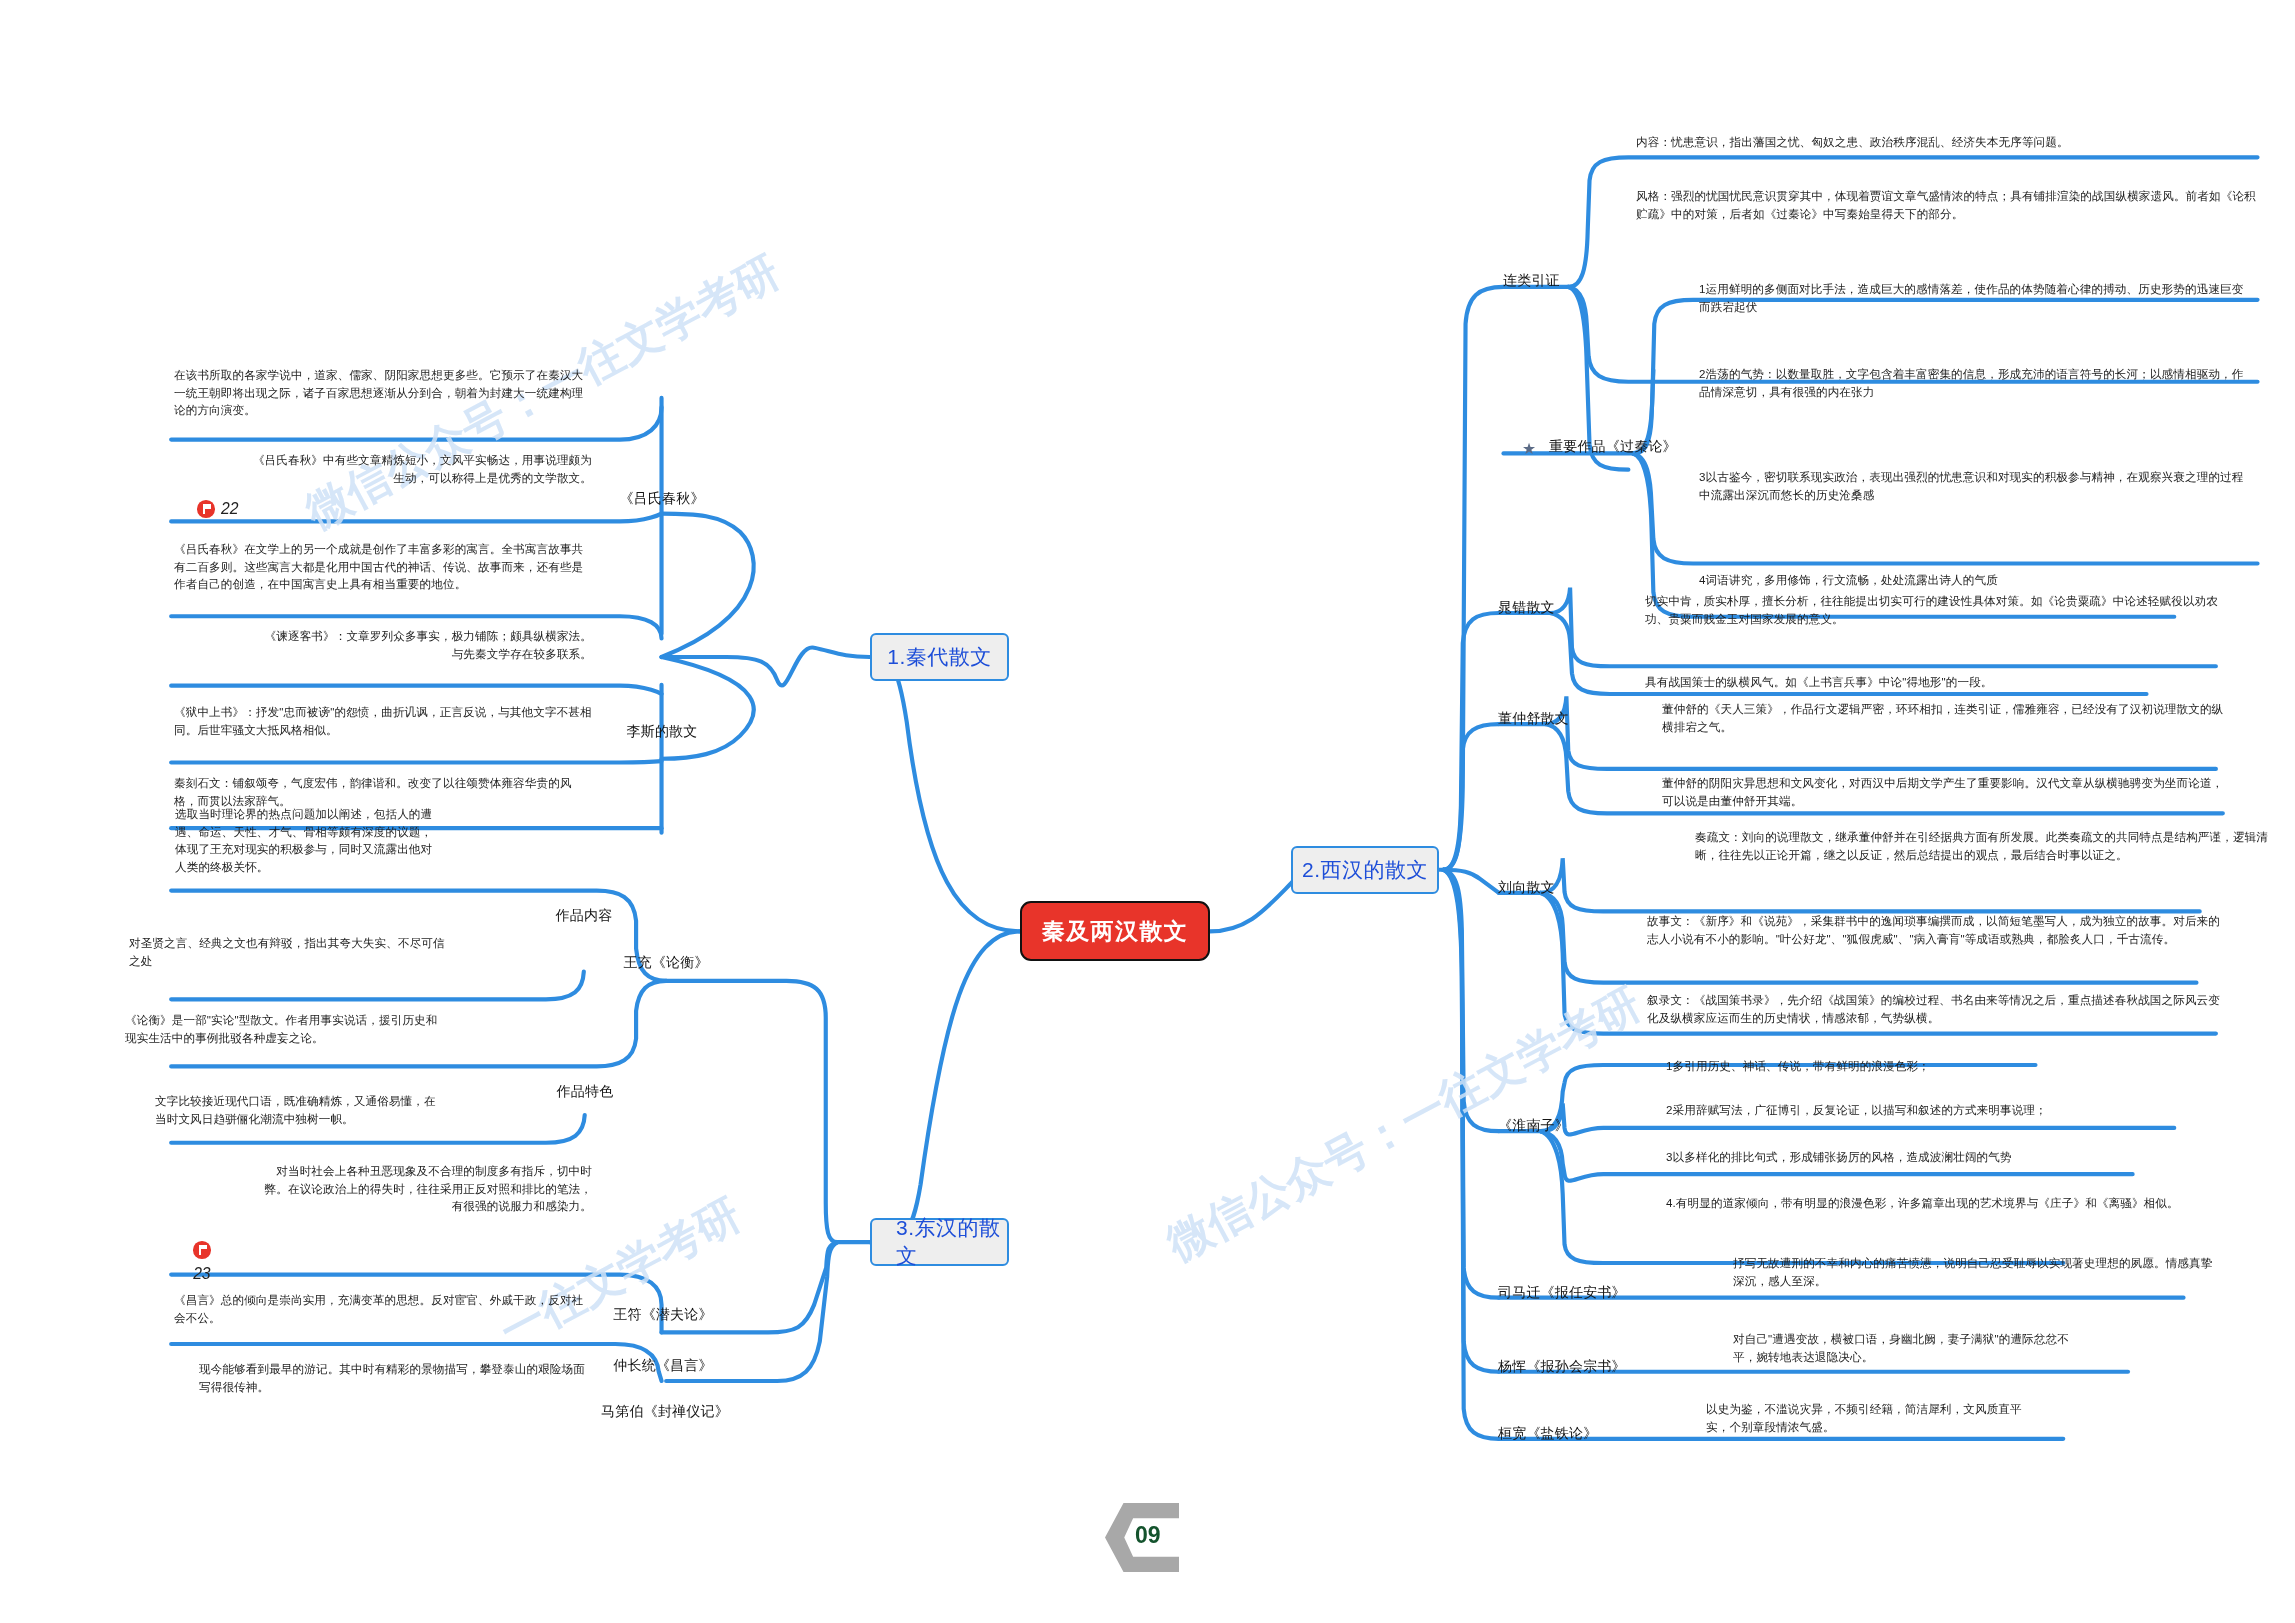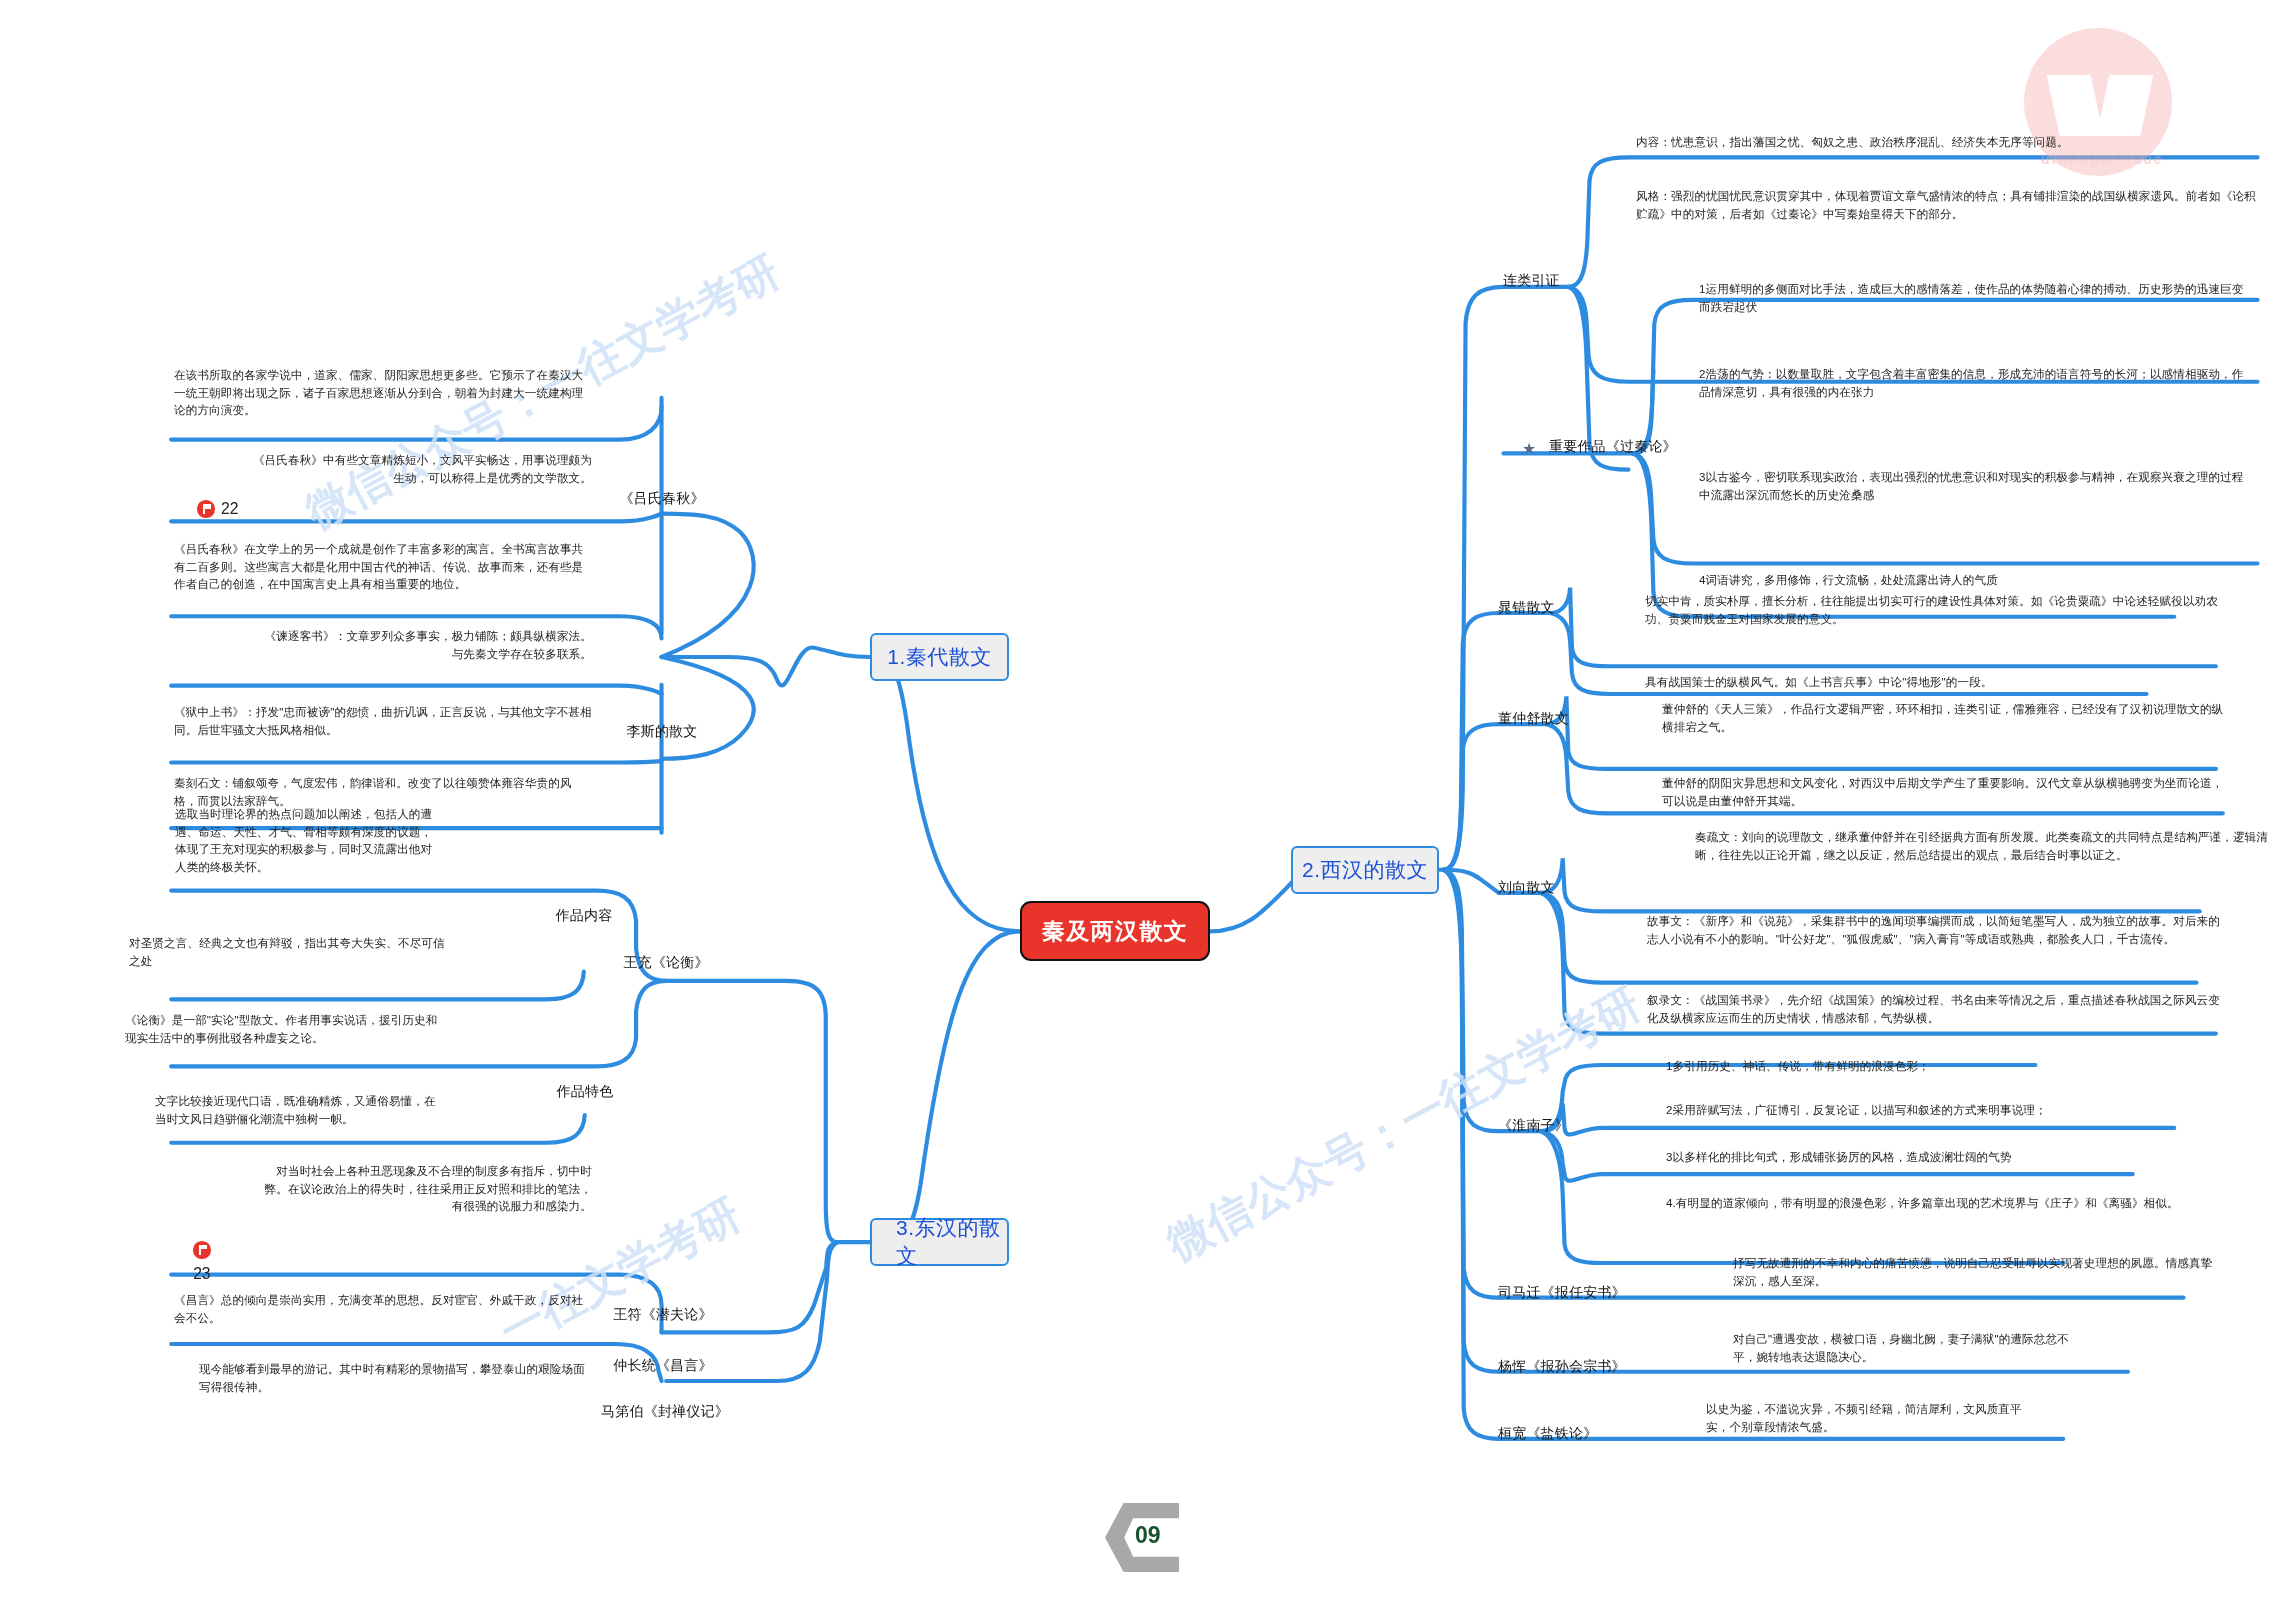--- a/index.html
+++ b/index.html
@@ -41,21 +41,21 @@
         font-size:21px;color:#1d4ed8;display:flex;align-items:center;justify-content:center;
         letter-spacing:0.5px;box-sizing:border-box;}
 
   .root{position:absolute;left:1020px;top:901px;width:190px;height:60px;
         background:#e8342a;border:2.8px solid #111;border-radius:11px;
         display:flex;align-items:center;justify-content:center;
         color:#fff;font-size:23px;font-weight:700;letter-spacing:1.4px;box-sizing:border-box;}
 
   .star{position:absolute;color:#5b6b86;font-size:15.7px;}
 
-  .flagbadge{position:absolute;display:flex;align-items:flex-end;gap:6.5px;}
+  .flagbadge{position:absolute;display:flex;align-items:flex-end;gap:6.5px;font-style:italic;}
   .flagbadge .dot{width:17.6px;height:17.6px;border-radius:50%;background:#e8342a;
      position:relative;}
   .flagbadge .dot::after{content:"";position:absolute;left:5.6px;top:3.7px;width:2.3px;height:10.2px;background:#fff;}
   .flagbadge .dot::before{content:"";position:absolute;left:7.9px;top:3.7px;width:6.5px;height:4.6px;background:#fff;}
   .flagbadge .num{font-size:15.7px;color:#222;}
 
   
   .pagebadge{position:absolute;left:1105px;top:1503px;width:74px;height:69px;}
   .pagebadge .hex{position:absolute;left:0;top:0;width:74px;height:69px;background:#a8a8a8;
     clip-path:polygon(25% 0,100% 0,100% 22%,38% 22%,26% 50%,38% 78%,100% 78%,100% 100%,25% 100%,0 50%);}
@@ -170,27 +170,20 @@
       <path d="M3240 2805 L3390 2805 L4720 2805"></path>
       <path d="M3240 2965 L3390 2965 L4600 2965"></path>
       <path d="M3240 3110 L3390 3110 L4460 3110"></path>
     </g>
   </svg>
 
   <div class="wm wm-a">微信公众号：一往文学考研</div>
   <div class="wm wm-b">微信公众号：一往文学考研</div>
   <div class="wm wm-c">一往文学考研</div>
 
-  <div class="logo">
-    <div class="disc"></div>
-      <div class="bookL"></div>
-      <div class="bookR"></div>
-      <div class="bar"></div>
-    <div class="cap">uiwangwenxue</div>
-  </div>
 
   <div class="root">秦及两汉散文</div>
 
   <div class="lvl2" style="left:870px;top:633px;width:139px;height:48px;">1.秦代散文</div>
   <div class="lvl2" style="left:870px;top:1218px;width:139px;height:48px;padding-left:24px;">3.东汉的散文</div>
   <div class="lvl2" style="left:1291px;top:846px;width:148px;height:48px;">2.西汉的散文</div>
 
   <div class="blabel" style="left:662px;top:490px;transform:translateX(-50%);">《吕氏春秋》</div>
   <div class="blabel" style="left:662px;top:723px;transform:translateX(-50%);">李斯的散文</div>
 

